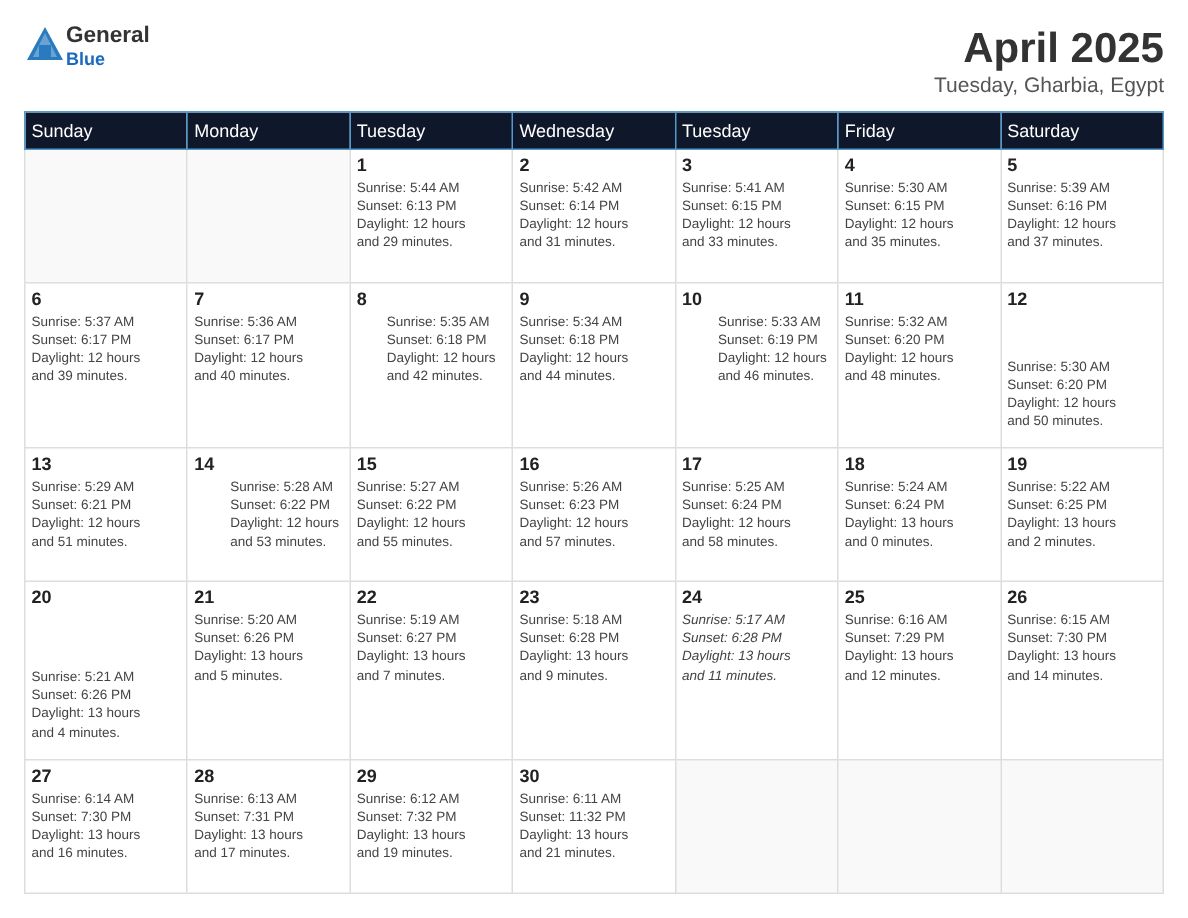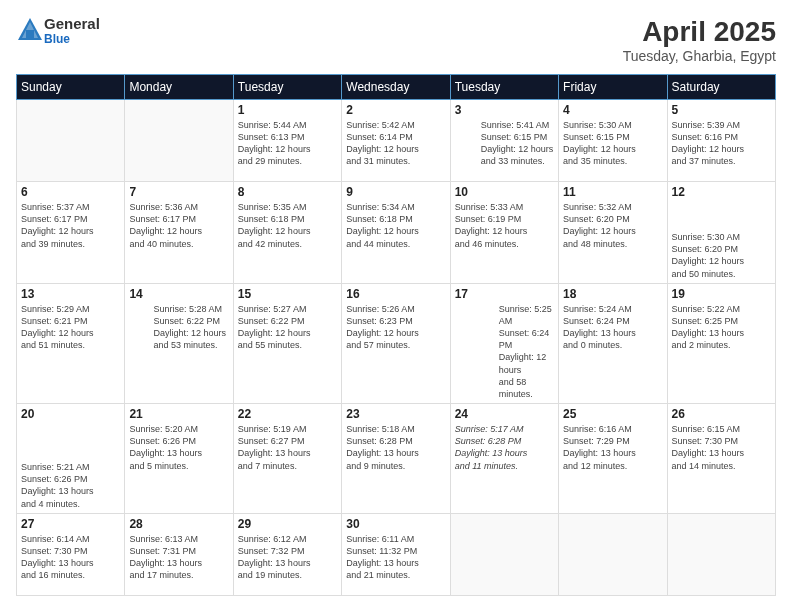--- a/index.html
+++ b/index.html
@@ -146,21 +146,21 @@
           </td>
           <td>
             <span class="day-num">2</span>
             <div class="day-info" style="white-space: pre-line;">Sunrise: 5:42 AM
 Sunset: 6:14 PM
 Daylight: 12 hours
 and 31 minutes.</div>
           </td>
           <td>
             <span class="day-num">3</span>
-            <div class="day-info" style="white-space: pre-line; margin-left: 26px;">Sunrise: 5:41 AM
+            <div class="day-info" style="white-space: pre-line;">Sunrise: 5:41 AM
 Sunset: 6:15 PM
 Daylight: 12 hours
 and 33 minutes.</div>
           </td>
           <td>
             <span class="day-num">4</span>
             <div class="day-info" style="white-space: pre-line;">Sunrise: 5:30 AM
 Sunset: 6:15 PM
 Daylight: 12 hours
 and 35 minutes.</div>
@@ -183,35 +183,35 @@
           </td>
           <td>
             <span class="day-num">7</span>
             <div class="day-info" style="white-space: pre-line;">Sunrise: 5:36 AM
 Sunset: 6:17 PM
 Daylight: 12 hours
 and 40 minutes.</div>
           </td>
           <td>
             <span class="day-num">8</span>
-            <div class="day-info" style="white-space: pre-line;">Sunrise: 5:35 AM
+            <div class="day-info" style="white-space: pre-line; margin-left: 20px;">Sunrise: 5:35 AM
 Sunset: 6:18 PM
 Daylight: 12 hours
 and 42 minutes.</div>
           </td>
           <td>
             <span class="day-num">9</span>
             <div class="day-info" style="white-space: pre-line;">Sunrise: 5:34 AM
 Sunset: 6:18 PM
 Daylight: 12 hours
 and 44 minutes.</div>
           </td>
           <td>
             <span class="day-num">10</span>
-            <div class="day-info" style="white-space: pre-line;">Sunrise: 5:33 AM
+            <div class="day-info" style="white-space: pre-line; margin-left: 24px;">Sunrise: 5:33 AM
 Sunset: 6:19 PM
 Daylight: 12 hours
 and 46 minutes.</div>
           </td>
           <td>
             <span class="day-num">11</span>
             <div class="day-info" style="white-space: pre-line;">Sunrise: 5:32 AM
 Sunset: 6:20 PM
 Daylight: 12 hours
 and 48 minutes.</div>
@@ -248,21 +248,21 @@
           </td>
           <td>
             <span class="day-num">16</span>
             <div class="day-info" style="white-space: pre-line;">Sunrise: 5:26 AM
 Sunset: 6:23 PM
 Daylight: 12 hours
 and 57 minutes.</div>
           </td>
           <td>
             <span class="day-num">17</span>
-            <div class="day-info" style="white-space: pre-line; margin-left: 44px;">Sunrise: 5:25 AM
+            <div class="day-info" style="white-space: pre-line;">Sunrise: 5:25 AM
 Sunset: 6:24 PM
 Daylight: 12 hours
 and 58 minutes.</div>
           </td>
           <td>
             <span class="day-num">18</span>
             <div class="day-info" style="white-space: pre-line;">Sunrise: 5:24 AM
 Sunset: 6:24 PM
 Daylight: 13 hours
 and 0 minutes.</div>

